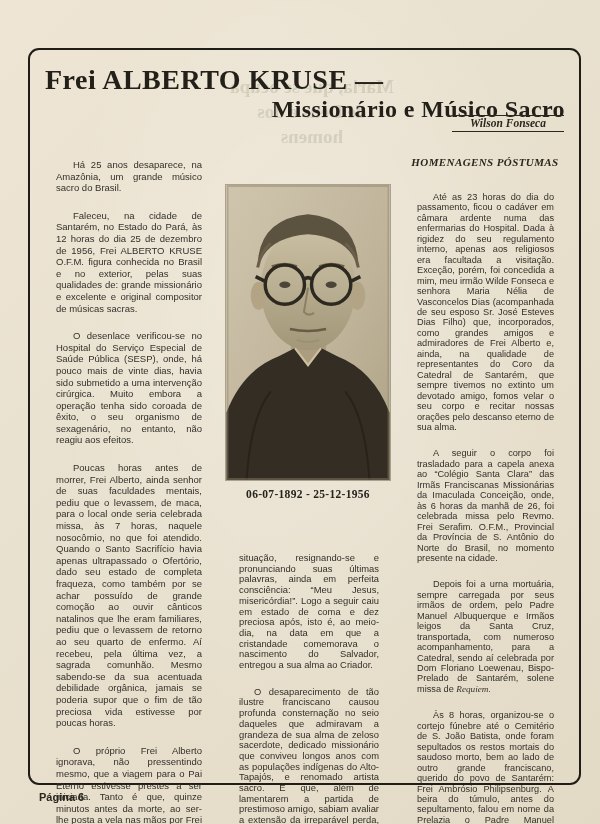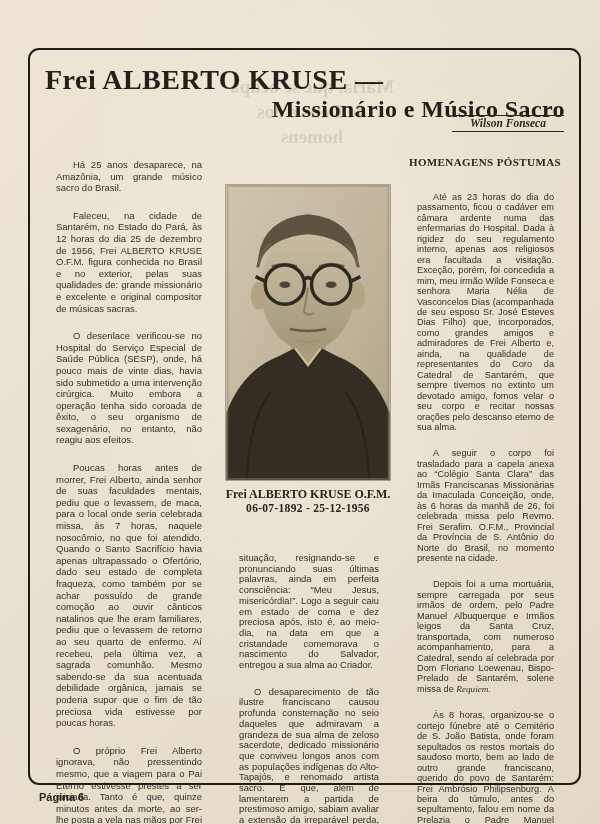--- a/index.html
+++ b/index.html
@@ -41,21 +41,21 @@
   .byline{
     position:absolute;left:452px;top:115px;width:112px;text-align:center;
   }
   .byline .rule{height:0;border-top:1.5px solid #2a271f;}
   .byline-name{
     font-family:"Liberation Serif",serif;font-style:italic;font-weight:bold;
     font-size:11.5px;padding:1px 0 2px 0;color:#2a271f;
   }
   .section-heading{
     position:absolute;left:400px;top:156px;width:170px;text-align:center;
-    font-family:"Liberation Serif",serif;font-weight:bold;
+    font-family:"Liberation Serif",serif;font-style:italic;font-weight:bold;
     font-size:11px;letter-spacing:0.4px;color:#2a271f;
   }
   .col{position:absolute;text-align:justify;}
   .col p{margin:16px;}
   .col-left{left:40px;top:143px;width:178px;font-size:9.5px;line-height:11.6px;}
   .col-left p{margin-bottom:11px;text-indent:17px;}
   .col-middle{left:223px;top:537px;width:172px;font-size:9.4px;line-height:10.7px;}
   .col-middle p + p{text-indent:15px;}
   .col-right{left:401px;top:176px;width:169px;font-size:9.2px;line-height:10.45px;}
   .col-right p{margin-bottom:6px;text-indent:16px;}
@@ -153,21 +153,20 @@
 
     <path d="M0,293 L0,226 Q16,184 52,170 L68,162 L81,179 L94,162 L110,170 Q146,184 162,226 L162,293 Z" fill="#332d23"></path>
     <path d="M68,162 L81,179 L94,162" stroke="#cdc1a2" stroke-width="2" fill="none"></path>
     <path d="M20,293 Q24,230 44,205 M142,293 Q138,230 118,205" stroke="#241f17" stroke-width="2" fill="none" opacity="0.7"></path>
 
     <rect x="1" y="1" width="160" height="291" fill="none" stroke="#8d8268" stroke-width="2" opacity="0.45"></rect>
   </svg>
 </div>
 
 <div class="caption">
-  <div class="c1">Frei ALBERTO KRUSE O.F.M.</div>
   <div class="c3">06-07-1892 - 25-12-1956</div>
 </div>
 
 <div class="col col-middle">
     <p>situação, resignando-se e pronunciando suas últimas palavras, ainda em perfeita consciência: “Meu Jesus, misericórdia!”. Logo a seguir caiu em estado de coma e dez preciosa após, isto é, ao meio-dia, na data em que a cristandade comemorava o nascimento do Salvador, entregou a sua alma ao Criador.</p>
     <p>O desaparecimento de tão ilustre franciscano causou profunda consternação no seio daqueles que admiravam a grandeza de sua alma de zeloso sacerdote, dedicado missionário que conviveu longos anos com as populações indígenas do Alto-Tapajós, e renomado artista sacro. É que, além de lamentarem a partida de prestimoso amigo, sabiam avaliar a extensão da irreparável perda, que enorme claro abria na seara do Senhor, em vários setores de sua atividade.</p>
   </div>
 
 <div class="col col-right">
   <span><p>Até as 23 horas do dia do passamento, ficou o cadáver em câmara ardente numa das enfermarias do Hospital. Dada à rigidez do seu regulamento interno, apenas aos religiosos era facultada a visitação. Exceção, porém, foi concedida a mim, meu irmão Wilde Fonseca e senhora Maria Nélia de Vasconcelos Dias (acompanhada de seu esposo Sr. José Esteves Dias Filho) que, incorporados, como grandes amigos e admiradores de Frei Alberto e, ainda, na qualidade de representantes do Coro da Catedral de Santarém, que sempre tivemos no extinto um devotado amigo, fomos velar o seu corpo e recitar nossas orações pelo descanso eterno de sua alma.</p><p>A seguir o corpo foi trasladado para a capela anexa ao “Colégio Santa Clara” das Irmãs Franciscanas Missionárias da Imaculada Conceição, onde, às 6 horas da manhã de 26, foi celebrada missa pelo Revmo. Frei Serafim. O.F.M., Provincial da Província de S. Antônio do Norte do Brasil, no momento presente na cidade.</p></span>

